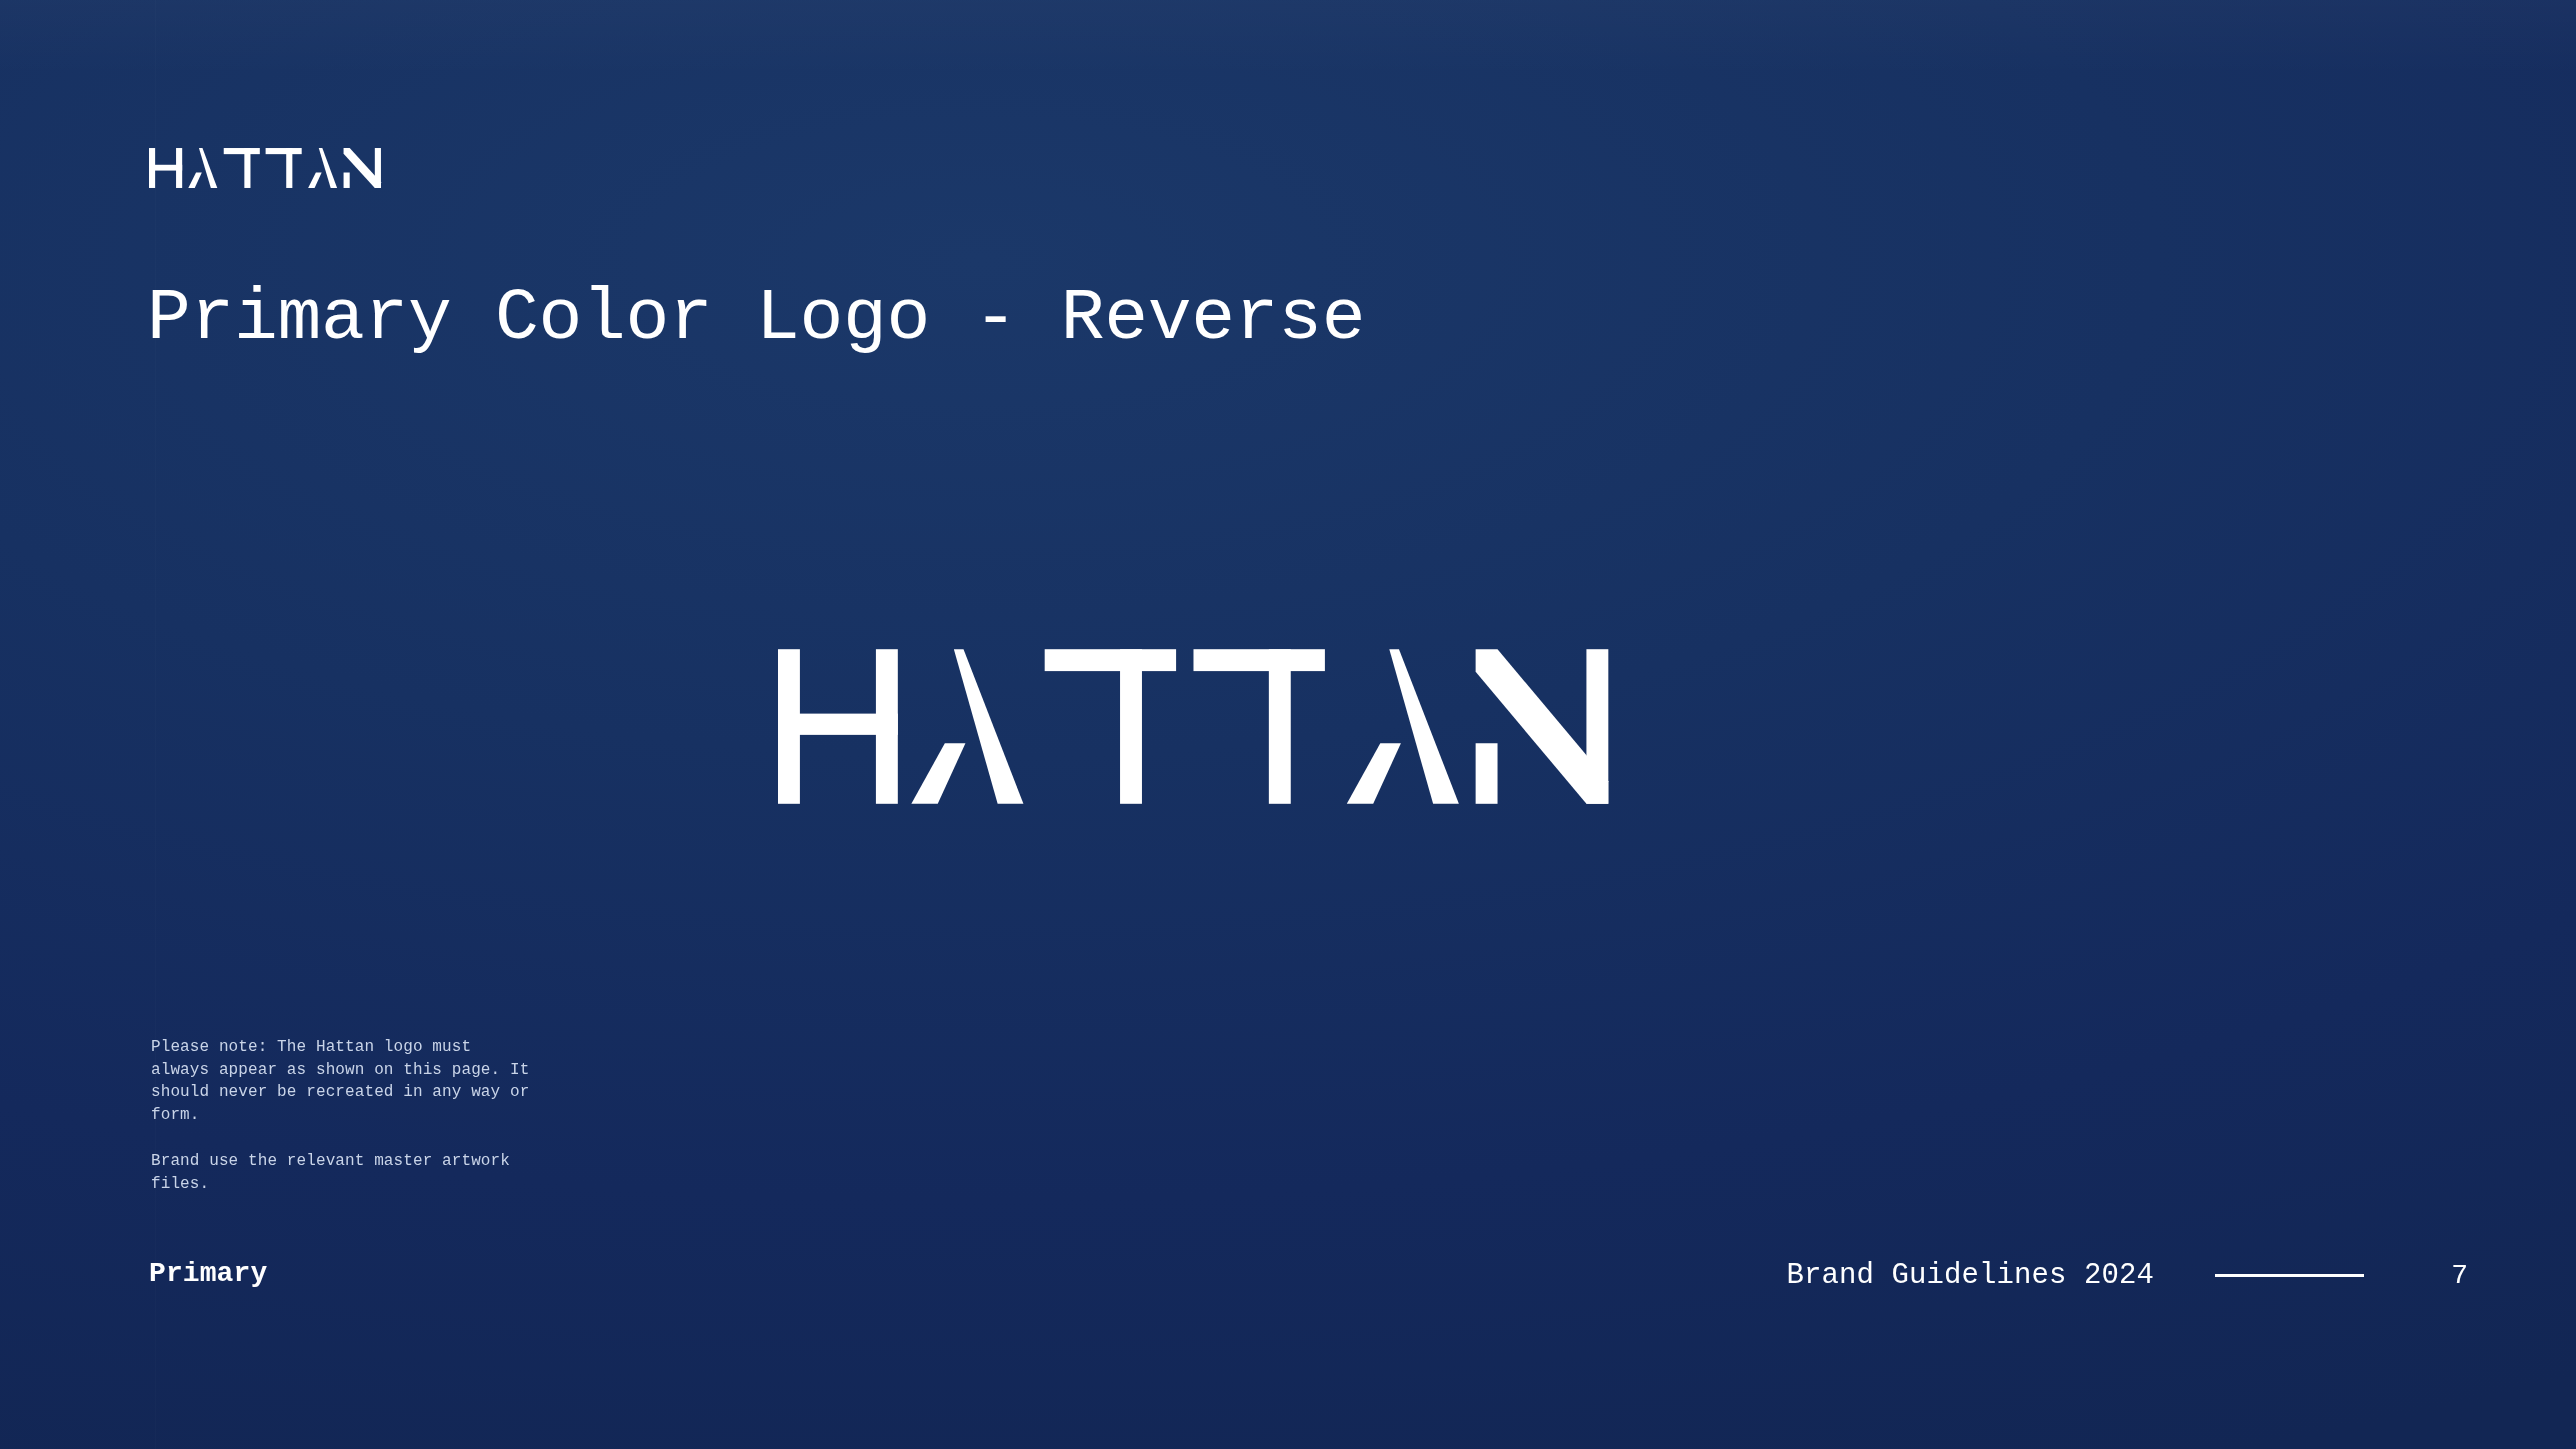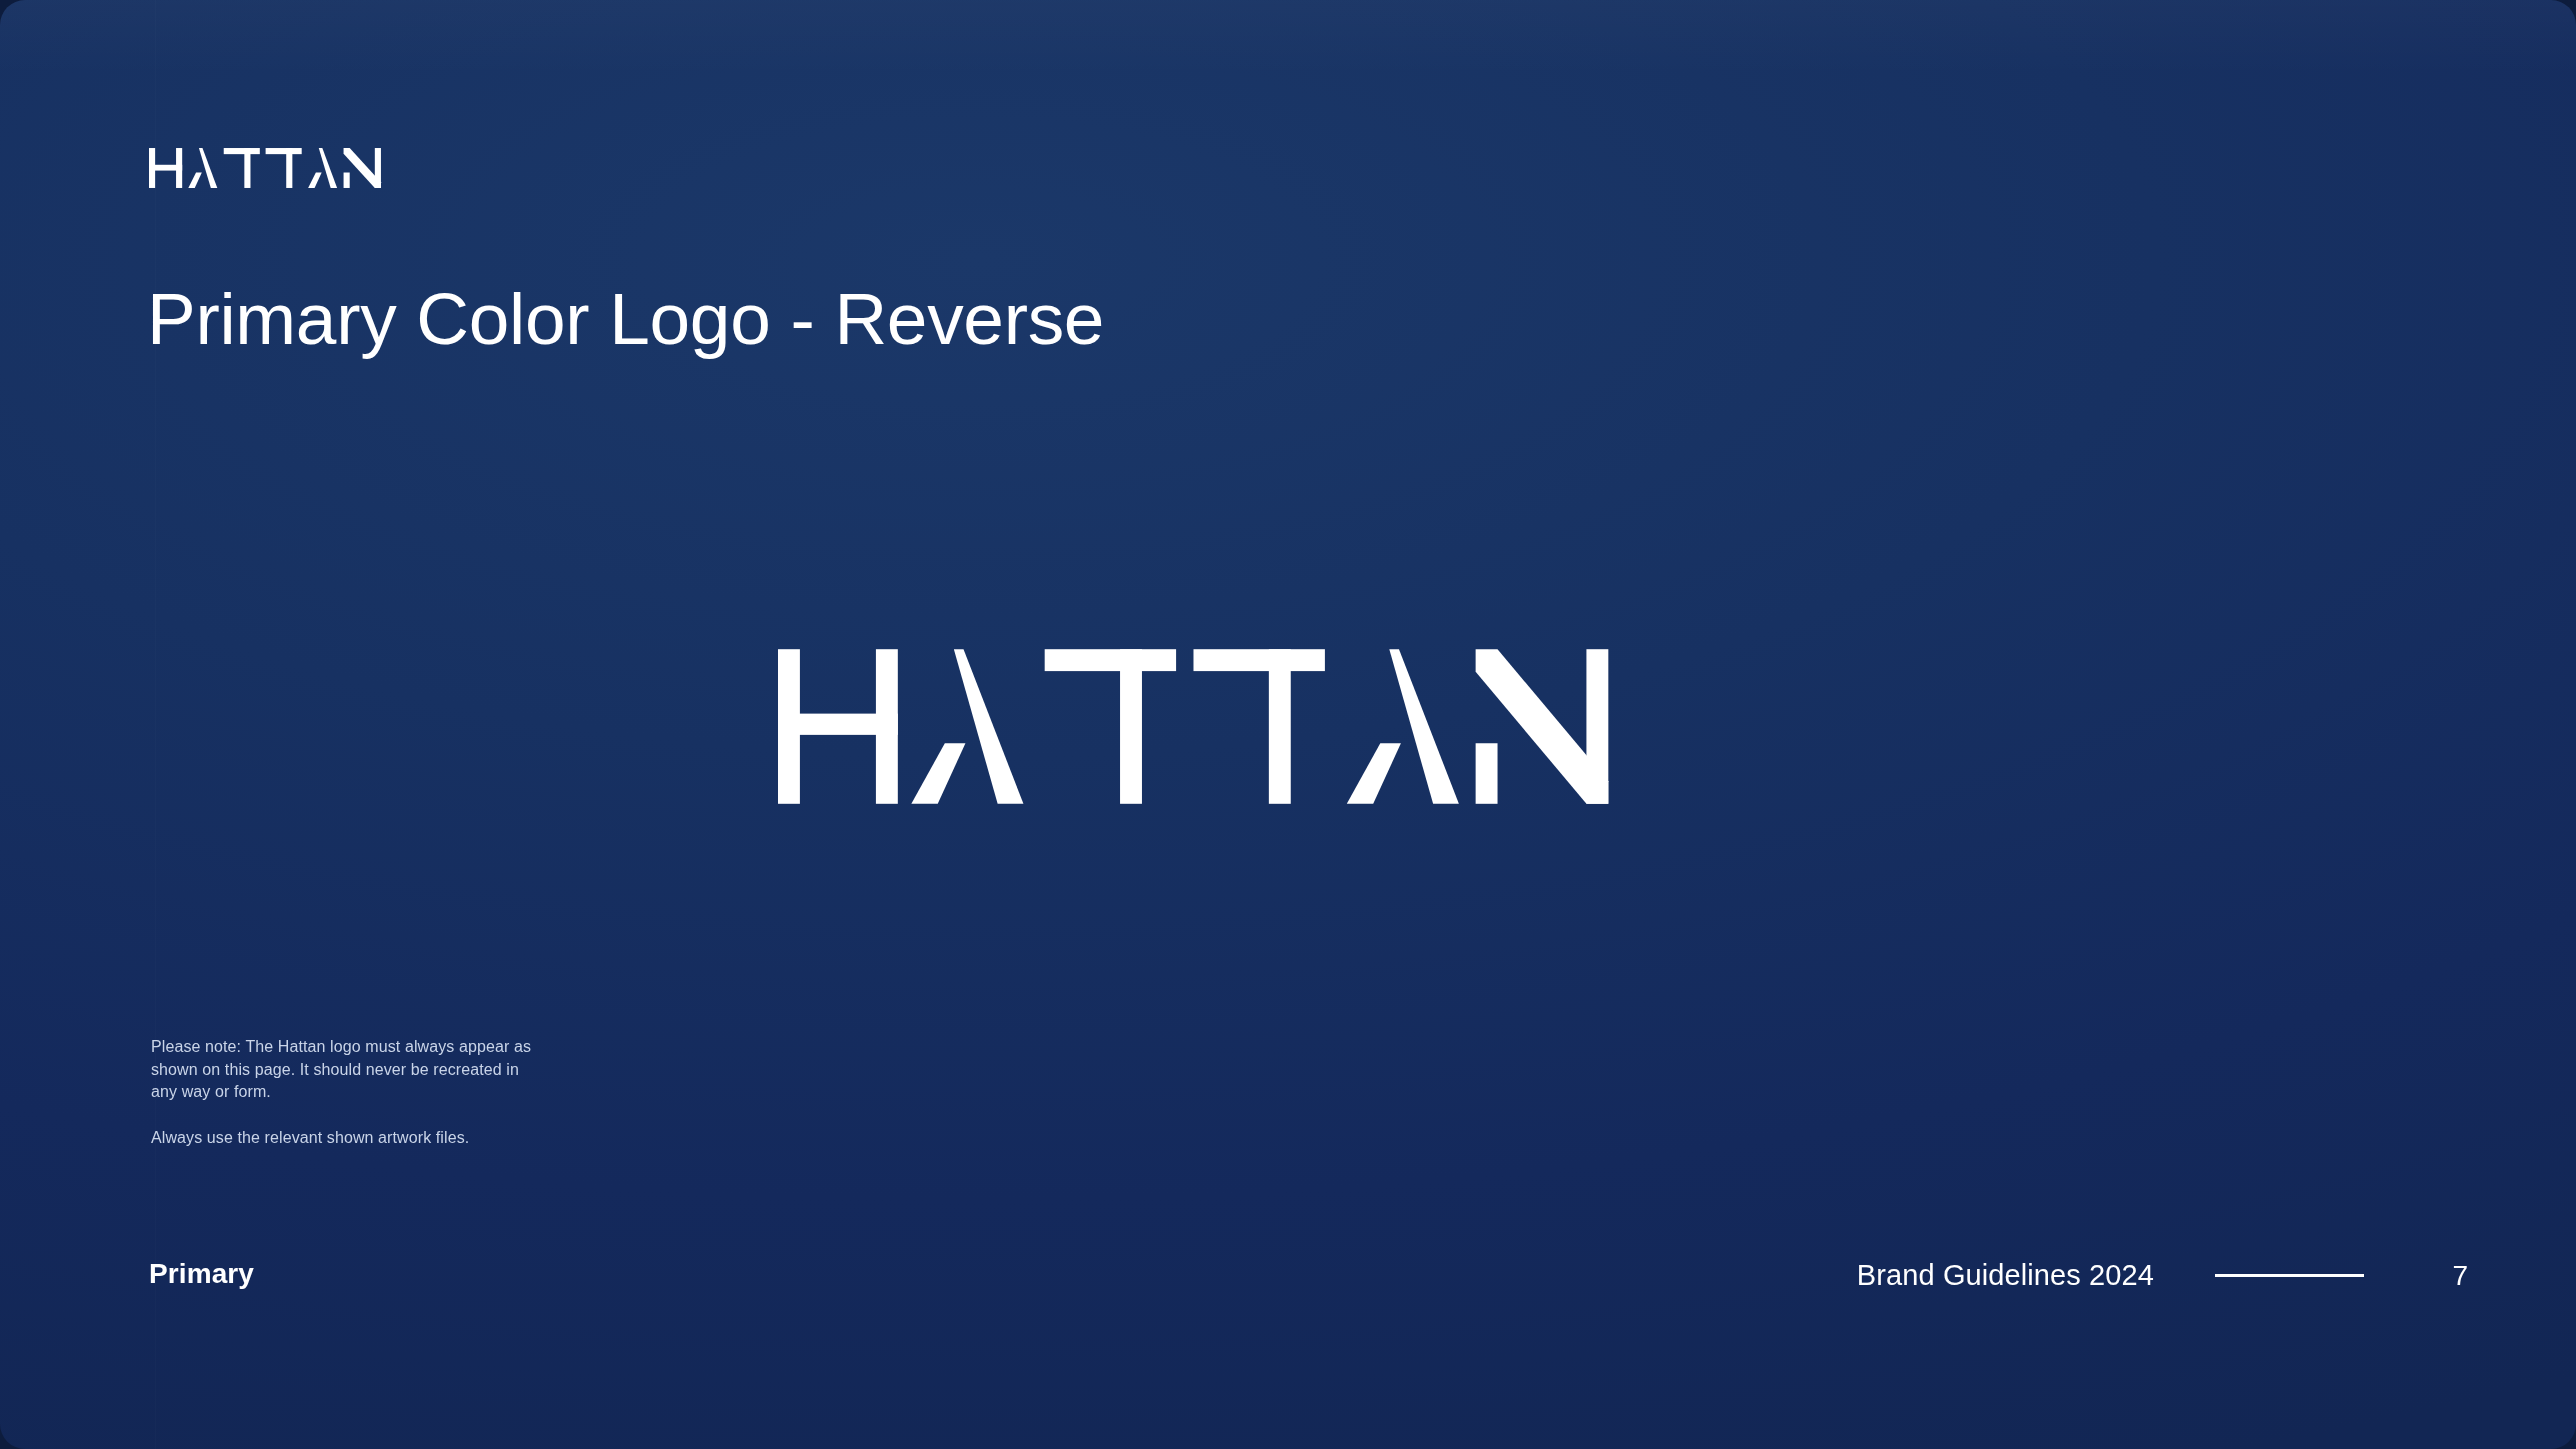--- a/index.html
+++ b/index.html
@@ -9,22 +9,21 @@
     background: #0d1c3d;
   }
   .slide {
     position: relative;
     width: 2576px;
     height: 1449px;
     background: #14295c;
     background-image:
       radial-gradient(ellipse 120% 90% at 38% 18%, #1b3869 0%, #173162 38%, #14295c 72%, #122654 100%);
     overflow: hidden;
-    font-family: Liberation Sans, sans-serif;
-    border-radius: 25px;
+    font-family: Liberation Mono, monospace;
     -webkit-font-smoothing: antialiased;
   }
   
   .edge-seam {
     position: absolute;
     left: 155px; top: 0;
     width: 1.3px; height: 1449px;
     background: rgba(255,255,255,0.016);
   }
   .top-sheen {
@@ -190,21 +189,21 @@
 
         <rect x="1083" y="146" width="34" height="94"></rect>
 
         <rect x="1255" y="0" width="34" height="240"></rect>
       </g>
     </svg>
   </div>
 
   <div class="note-block">
     <p class="note-para">Please note: The Hattan logo must always appear as shown on this page. It should never be recreated in any way or form.</p>
-    <p class="note-para">Always use the relevant shown artwork files.</p>
+    <p class="note-para">Brand use the relevant master artwork files.</p>
   </div>
 
   <div class="footer-left">Primary</div>
 
   <div class="footer-right">
     <span class="footer-doc">Brand Guidelines 2024</span>
     <span class="footer-rule"></span>
     <span class="footer-page">7</span>
   </div>
 

